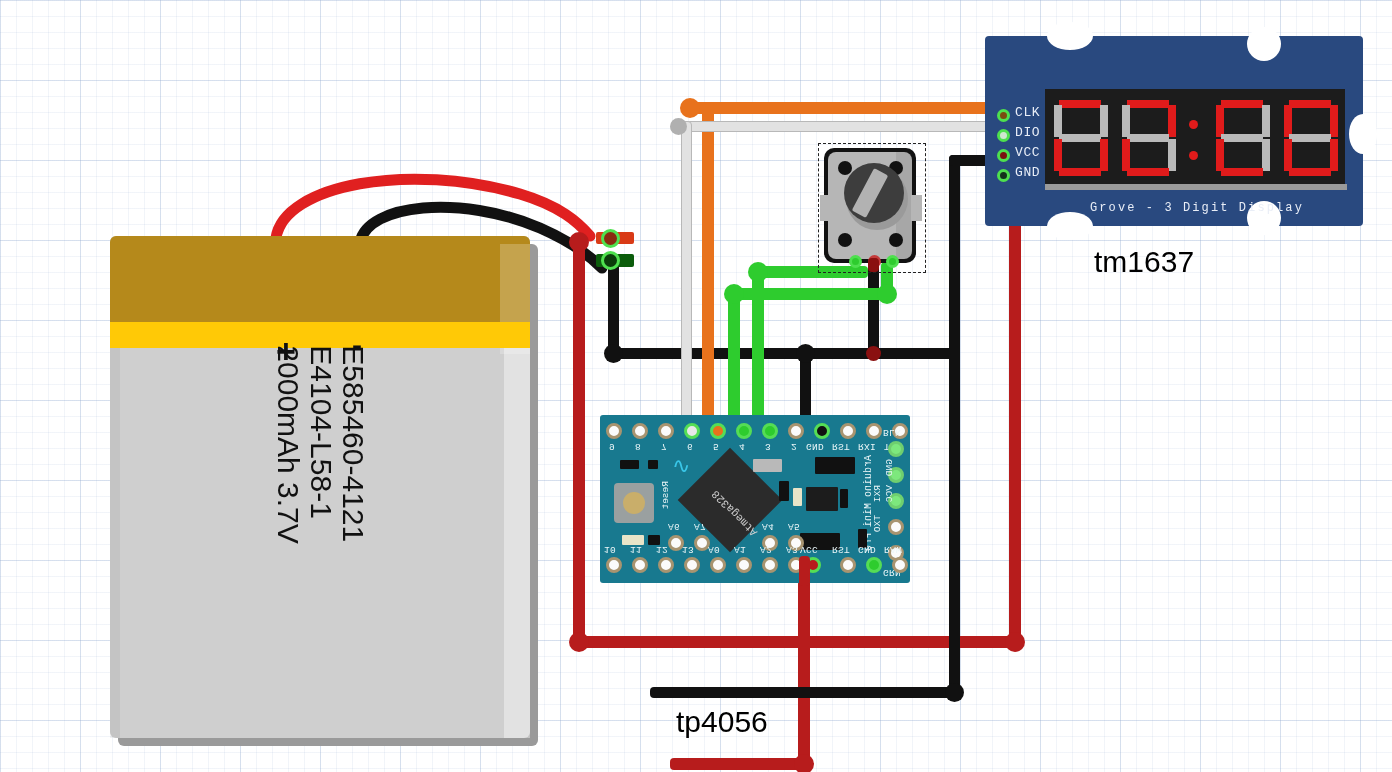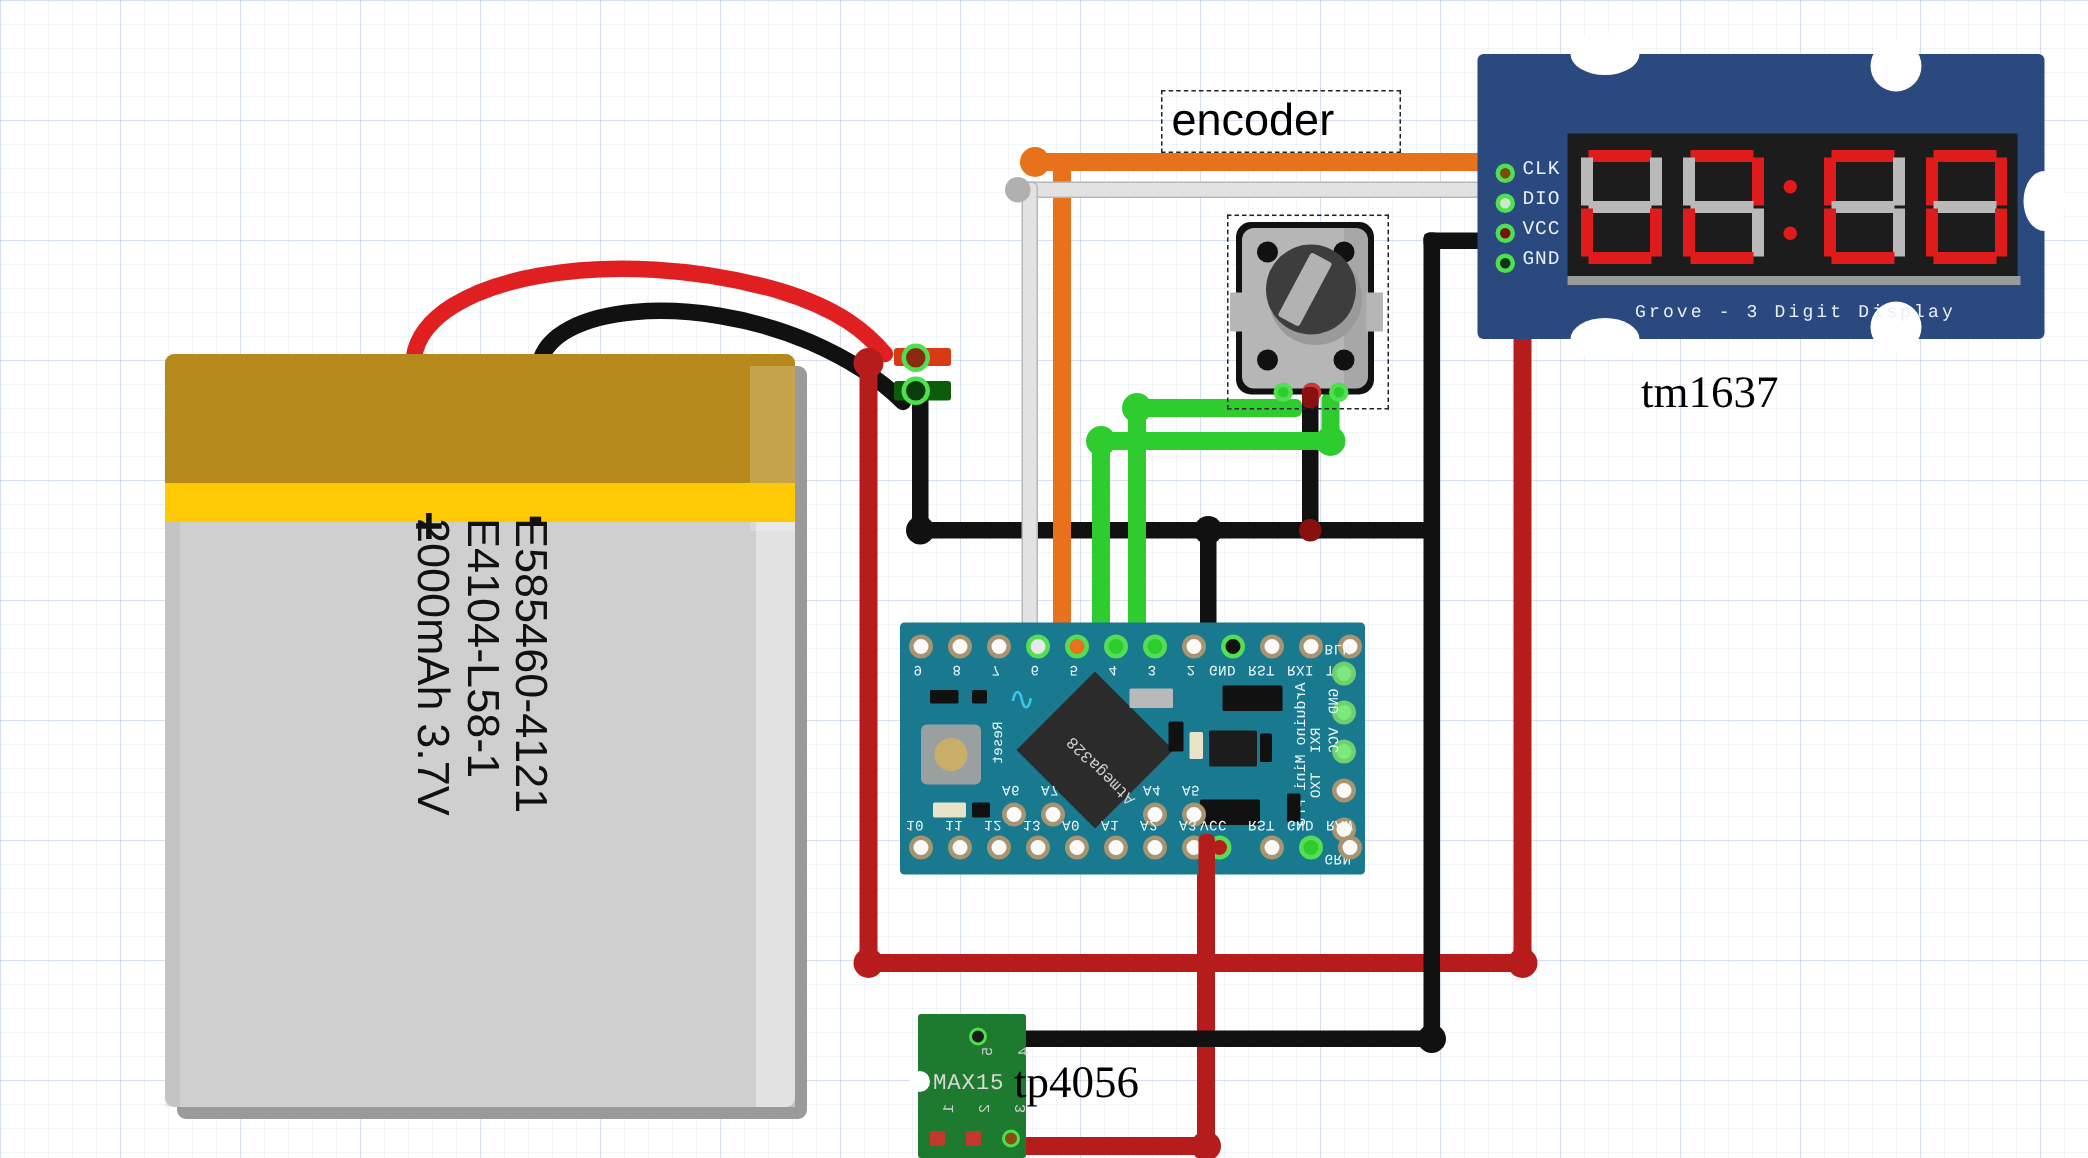--- a/index.html
+++ b/index.html
@@ -246,21 +246,21 @@
     transform: rotate(90deg) scaleY(-1); transform-origin:left top;
   }
   .tp-silk {
     position:absolute; color:#d8d8d8; font-size: 15px; letter-spacing:.5px;
     font-family:"Liberation Mono", monospace; white-space:nowrap;
   }
 
   
   .anno {
     position:absolute; font-size: 30px; color: #000;
-    font-family:Liberation Serif, serif; white-space:nowrap;
+    font-family:Liberation Sans, sans-serif; white-space:nowrap;
   }
   .anno-box {
     position:absolute; border: 1px dashed #222; box-sizing:border-box;
     display:flex; align-items:center; padding-left: 6px;
     font-size: 30px; color:#000; font-family:"Liberation Sans", sans-serif;
     white-space:nowrap;
   }
 </style>
 </head>
 <body>
@@ -516,32 +516,17 @@
     <div class="enc-knob"></div>
     <div class="enc-slot"></div>
     <div class="enc-pad" style="left:31px; top:112px; background:#2ecc2e; border:3px solid #4ee04e; box-sizing:border-box;"></div>
     <div class="enc-pad" style="left:50px; top:112px; background:#8a1010; border:3px solid #c43b3b; box-sizing:border-box;"></div>
     <div class="enc-pad" style="left:68px; top:112px; background:#2ecc2e; border:3px solid #4ee04e; box-sizing:border-box;"></div>
   </div>
 
   <div class="wire abs" style="left:868px; top:258px; width:11px; height:14px; background:#8a1010;"></div>
   <div class="wire abs" style="left:866px; top:346px; width:15px; height:15px; background:#8a1010; border-radius:50%;"></div>
 
-  <div id="tp4056" class="abs">
-    <div class="tp-board"></div>
-    <div class="tp-notch"></div>
-    <div class="tp-pad-rd" style="left:34px; top:9px; background:#1a1a1a;"></div>
-    <div class="tp-num" style="left:42px; top:22px;">5</div>
-    <div class="tp-num" style="left:66px; top:22px;">4</div>
-    <div class="tp-silk" style="left:10px; top:38px;">MAX15</div>
-    <div class="tp-pad-sq" style="left:8px;  top:78px;"></div>
-    <div class="tp-pad-sq" style="left:32px; top:78px;"></div>
-    <div class="tp-pad-rd" style="left:56px; top:77px; background:#8a4a10;"></div>
-    <div class="tp-num" style="left:16px; top:60px;">1</div>
-    <div class="tp-num" style="left:40px; top:60px;">2</div>
-    <div class="tp-num" style="left:64px; top:60px;">3</div>
-  </div>
-
-  <div class="anno-box" style="left:774px; top:60px; width:160px; height:42px;">encoder</div>
+
   <div class="anno" style="left:1094px; top:245px;">tm1637</div>
   <div class="anno" style="left:676px; top:705px;">tp4056</div>
 
 </div>
 
 </body></html>

